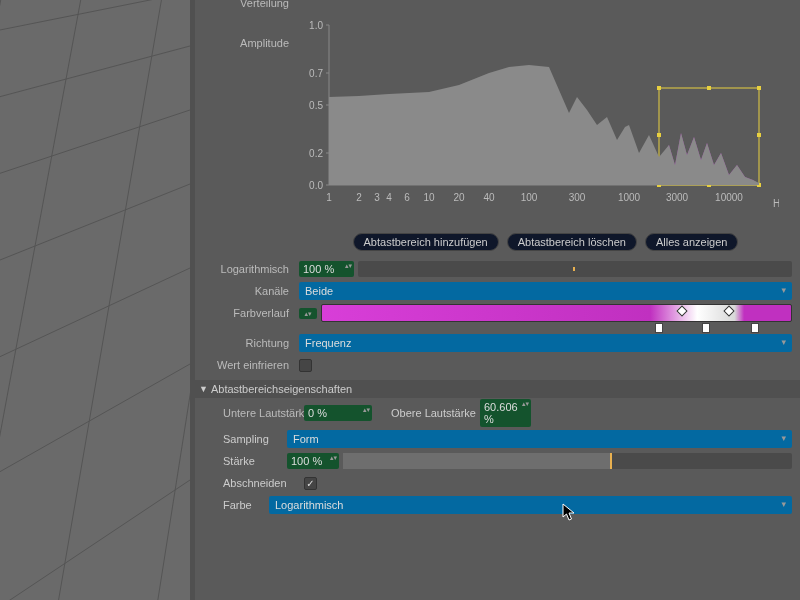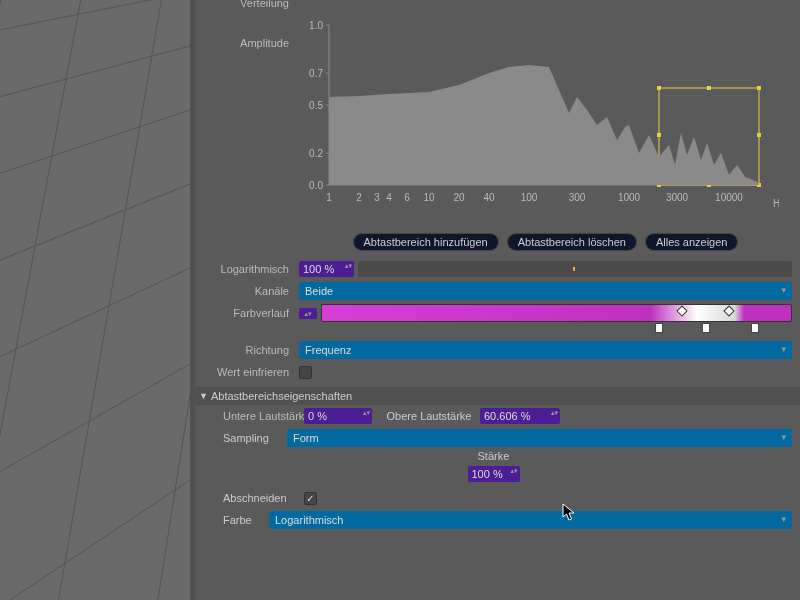--- a/index.html
+++ b/index.html
@@ -9,21 +9,21 @@
   .viewport svg { width: 100%; height: 100%; }
 
   .splitter { position: absolute; left: 190px; top: 0; width: 5px; height: 600px; background: #505050; cursor: ew-resize; }
 
   .panel { position: absolute; left: 195px; top: 0; right: 0; height: 600px; background: #5a5a5a; color: #ccc; font-size: 11px; }
 
   .row { display: flex; align-items: center; min-height: 22px; padding: 1px 8px 1px 0; gap: 4px; }
   .label { width: 100px; text-align: right; padding-right: 6px; flex-shrink: 0; color: #bbb; white-space: nowrap;}
   .label-sub { width: 105px; text-align: left; padding-left: 28px; flex-shrink:0; color:#bbb; white-space:nowrap;}
 
-  .spinner { background: #4c1d95; border: 0; color: #ddd; font-size: 11px; padding: 2px 4px; border-radius: 2px; position: relative; display: flex; align-items: center; }
+  .spinner { background: #14532d; border: 0; color: #ddd; font-size: 11px; padding: 2px 4px; border-radius: 2px; position: relative; display: flex; align-items: center; }
   .spinner .arrows { position: absolute; right: 2px; top: 1px; font-size: 7px; line-height: 7px; color: #999; display:flex; flex-direction:column; }
   .slider-track { flex: 1; height: 16px; background: #4a4a4a; border-radius: 2px; position: relative; }
   .slider-fill { position:absolute; left:0; top:0; height:100%; background:#6e6e6e; border-right:2px solid #e8b050; }
 
   .dropdown { background: #0369a1; border: 0; color: #ddd; font-size: 11px; padding: 3px 6px; border-radius: 2px; flex: 1; position:relative; }
   .dropdown::after { content:"▾"; position:absolute; right:6px; color:#999; font-size:9px;}
 
   .btn-round { background:#0f172a; border:1px solid #444; border-radius: 10px; padding: 2px 10px; color:#ccc; font-size:11px; cursor:pointer;}
 
   .section-header { background:#505050; padding:3px 4px; font-size:11px; color:#ccc; display:flex; align-items:center; gap:3px; margin-top:4px;}
@@ -145,21 +145,21 @@
     <div class="slider-track">
       <div style="position:absolute; right:50%; top:6px; width:2px; height:4px; background:#e8b050;"></div>
     </div>
   </div>
 
   <div class="row">
     <div class="label">Kanäle</div>
     <div class="dropdown"><span>Beide</span></div>
   </div>
 
-  <div class="row" style="margin-bottom:15px;">
+  <div class="row" style="margin-bottom:8px;">
     <div class="label">Farbverlauf</div>
     <div class="spinner" style="width:18px; justify-content:center;">
         <span class="arrows" style="position:static;">▴▾</span>
       </div>
     <div class="gradient-bar">
       <div class="grad-knot" style="left:76%;"></div>
       <div class="grad-knot" style="left:86%;"></div>
       <div class="grad-handle" style="left:71%;"></div>
       <div class="grad-handle" style="left:81%;"></div>
       <div class="grad-handle" style="left:91.5%;"></div>
@@ -181,34 +181,34 @@
     <span>Abtastbereichseigenschaften</span>
   </div>
 
 
   <div class="row" style="padding-left:0;">
     <div class="label-sub">Untere Lautstärke</div>
     <div class="spinner" style="width:68px;">
         <span>0 %</span>
         <span class="arrows">▴▾</span>
       </div>
-    <div style="width:100px; text-align:center; padding-left:6px;">Obere Lautstärke</div>
-    <div class="spinner" style="width:80px;">
+    <div style="width:100px; text-align:right; padding-left:6px;">Obere Lautstärke</div>
+    <div class="spinner" style="width:51px;">
         <span>60.606 %</span>
         <span class="arrows">▴▾</span>
       </div>
   </div>
 
   <div class="row" style="padding-left:0;">
     <div style="width:88px; text-align:left; padding-left:28px;">Sampling</div>
     <div class="dropdown"><span>Form</span></div>
   </div>
 
 
-  <div class="row" style="padding-left:0;flex-direction:column;">
+  <div class="row" style="padding-left:0;">
     <div style="width:88px; text-align:left; padding-left:28px;">Stärke</div>
     <div class="spinner" style="width:52px;">
         <span>100 %</span>
         <span class="arrows">▴▾</span>
       </div>
     <div class="slider-track">
       <div class="slider-fill" style="width:60%;"></div>
     </div>
   </div>
 

